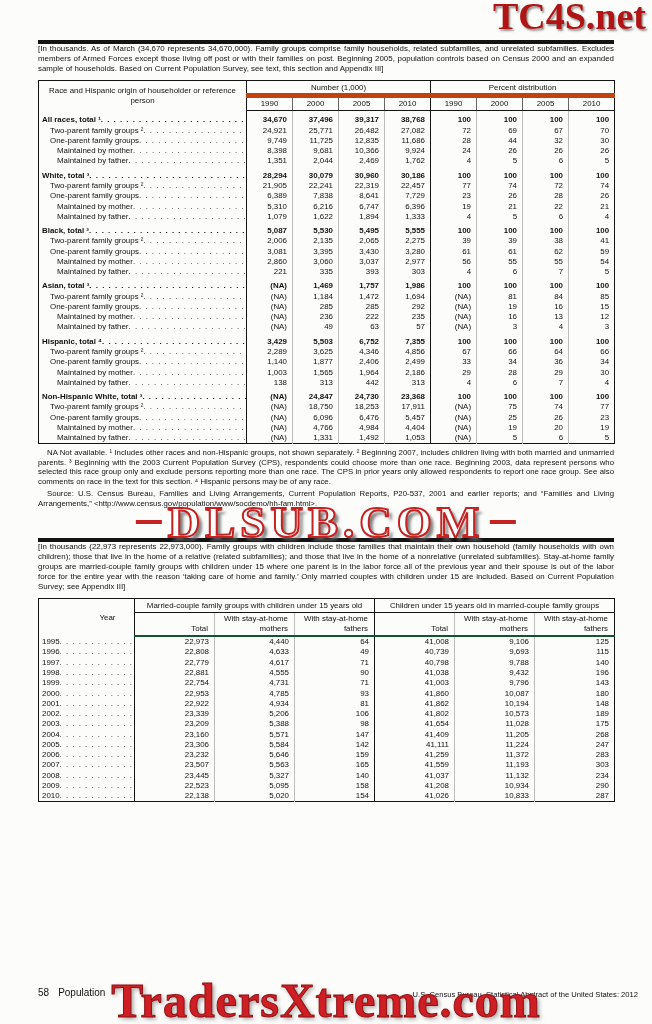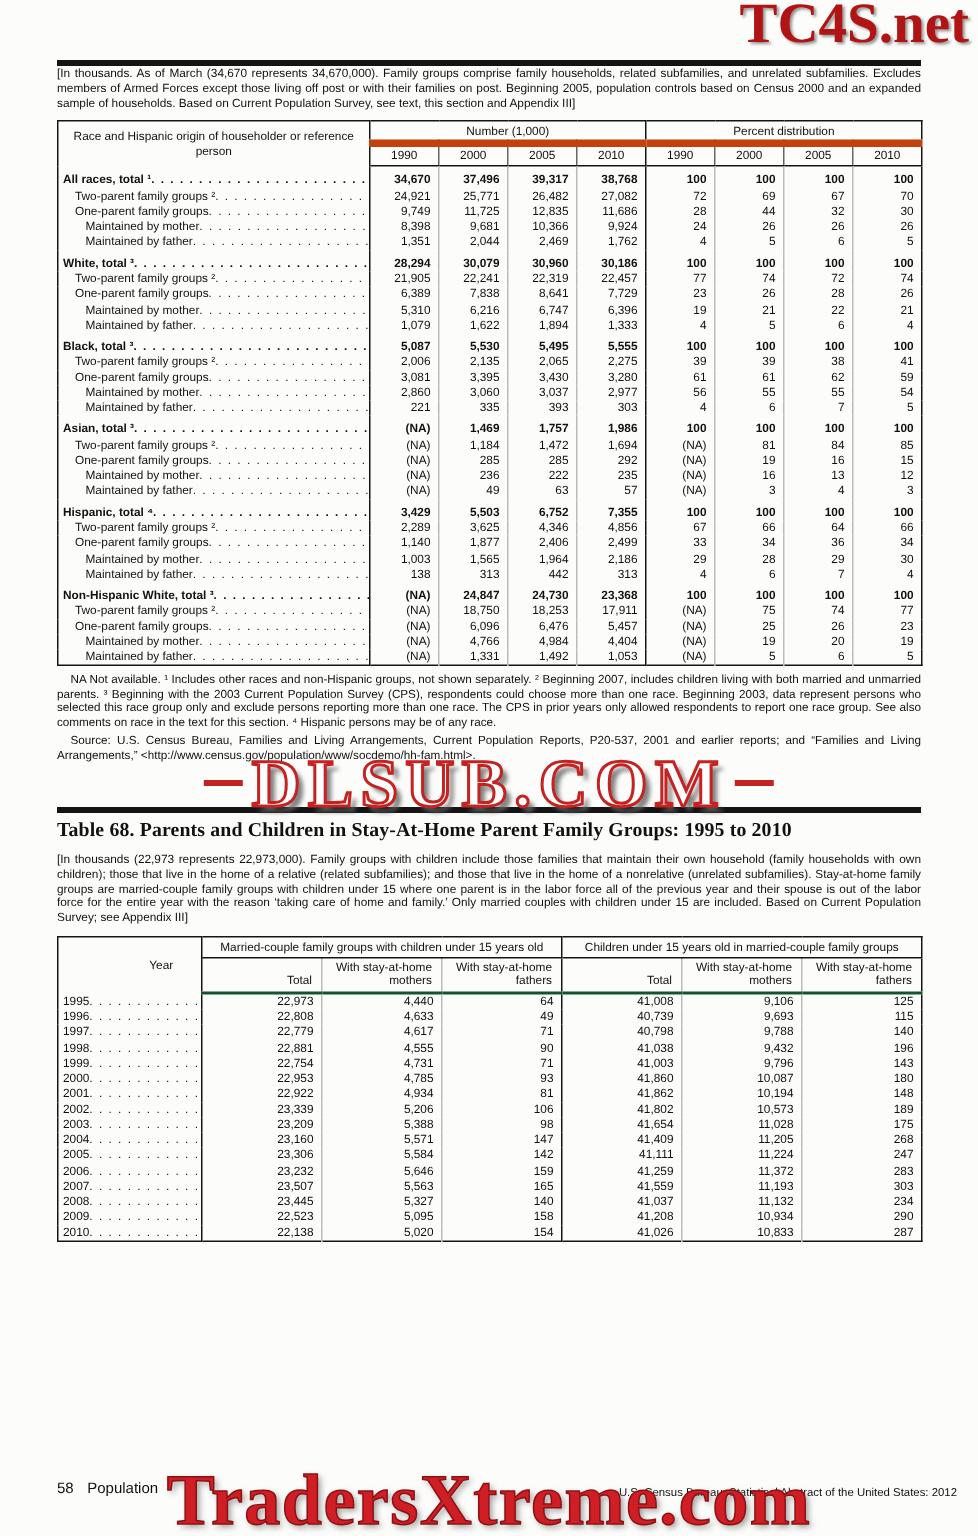--- a/index.html
+++ b/index.html
@@ -639,21 +639,20 @@
             </tr>
           </tbody>
       </table>
 
       <p class="footnote">NA Not available. ¹ Includes other races and non-Hispanic groups, not shown separately. ² Beginning 2007, includes children living with both married and unmarried parents. ³ Beginning with the 2003 Current Population Survey (CPS), respondents could choose more than one race. Beginning 2003, data represent persons who selected this race group only and exclude persons reporting more than one race. The CPS in prior years only allowed respondents to report one race group. See also comments on race in the text for this section. ⁴ Hispanic persons may be of any race.</p>
       <p class="source">Source: U.S. Census Bureau, Families and Living Arrangements, Current Population Reports, P20-537, 2001 and earlier reports; and “Families and Living Arrangements,” &lt;http://www.census.gov/population/www/socdemo/hh-fam.html&gt;.</p>
     </section>
 
     <section class="sec68">
       <div class="rule"></div>
-      <h2 class="tbl-title">Table 68. Parents and Children in Stay-At-Home Parent Family Groups: 1995 to 2010</h2>
       <p class="tbl-note">[In thousands (22,973 represents 22,973,000). Family groups with children include those families that maintain their own household (family households with own children); those that live in the home of a relative (related subfamilies); and those that live in the home of a nonrelative (unrelated subfamilies). Stay-at-home family groups are married-couple family groups with children under 15 where one parent is in the labor force all of the previous year and their spouse is out of the labor force for the entire year with the reason ‘taking care of home and family.’ Only married couples with children under 15 are included. Based on Current Population Survey; see Appendix III]</p>
 
       <table class="data t68">
         <colgroup>
           <col style="width:96px">
           <col style="width:80px">
             <col style="width:80px">
             <col style="width:80px">
           <col style="width:80px">
             <col style="width:80px">

